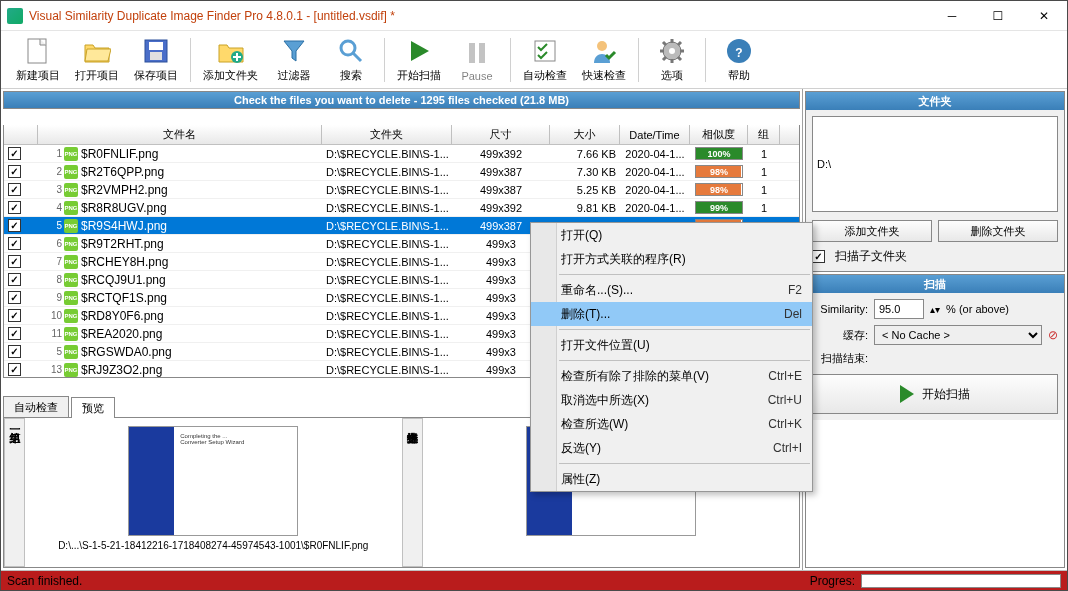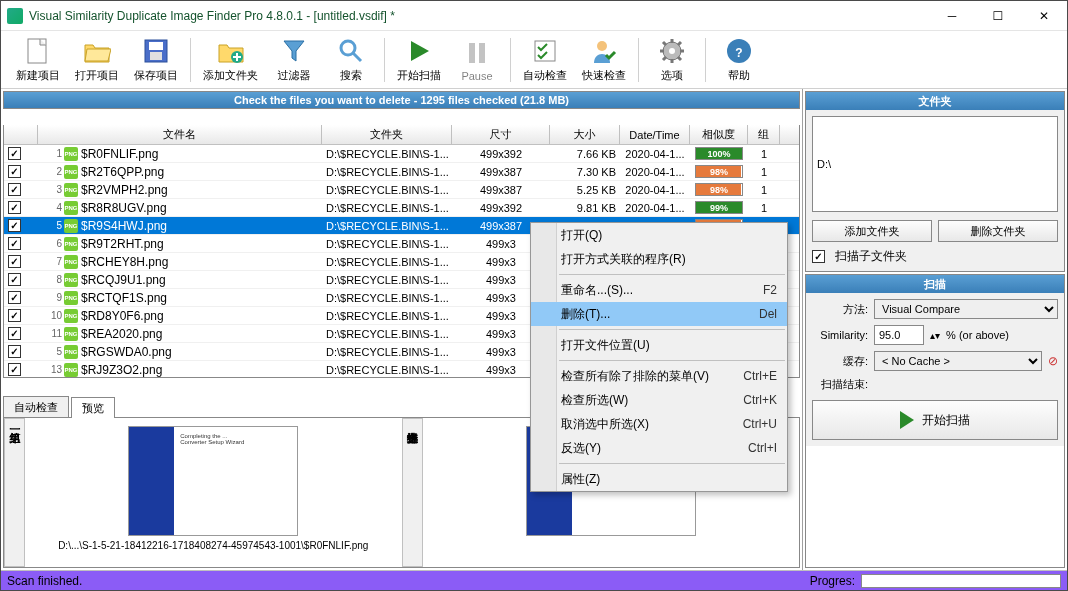--- a/index.html
+++ b/index.html
@@ -1,20 +1,20 @@
 <!DOCTYPE html>
 <html><head>
 <meta charset="utf-8">
 <style>
 *{box-sizing:border-box;margin:0;padding:0;font-family:"Microsoft YaHei","Segoe UI",Tahoma,sans-serif;font-size:12px;user-select:none}
 body{background:#f0f0f0;overflow:hidden}
 .window{width:1068px;height:591px;background:#fff;border:1px solid #4a4a4a;display:flex;flex-direction:column}
 .titlebar{height:30px;background:#fff;display:flex;align-items:center;border-bottom:1px solid #e5e5e5}
 .titlebar .app-icon{width:16px;height:16px;margin:0 6px;background:linear-gradient(135deg,#2a8,#1a6);border-radius:2px}
-.titlebar .title{flex:1;color:#14532d}
+.titlebar .title{flex:1;color:#c2410c}
 .winbtns{display:flex;height:100%}
 .winbtn{width:46px;height:100%;display:flex;align-items:center;justify-content:center;font-family:Arial}
 .menubar{height:22px;display:flex;align-items:center;padding:0 4px;border-bottom:1px solid #e5e5e5}
 .menubar span{padding:2px 8px}
 .toolbar{height:58px;display:flex;align-items:center;padding:2px 8px;border-bottom:1px solid #d0d0d0;gap:1px}
 .tbtn{display:flex;flex-direction:column;align-items:center;justify-content:center;padding:2px 6px;min-width:56px;height:52px;border:1px solid transparent;border-radius:3px}
 .tbtn .ico{width:30px;height:30px;margin-bottom:2px;display:flex;align-items:center;justify-content:center}
 .tbtn .lbl{font-size:11px;color:#000;white-space:nowrap}
 .tsep{width:1px;height:44px;background:#d0d0d0;margin:0 4px}
 .body{flex:1;display:flex;min-height:0}
@@ -39,36 +39,36 @@
 .simbar .fill{position:absolute;left:0;top:0;bottom:0}
 .simbar .txt{position:absolute;inset:0;display:flex;align-items:center;justify-content:center;font-size:9px;color:#fff;font-weight:bold}
 .tabs{height:22px;display:flex;border-bottom:1px solid #888;margin:2px 2px 0}
 .tab{padding:3px 10px;border:1px solid #888;border-bottom:none;background:#f0f0f0;margin-right:2px;font-size:11px}
 .tab.act{background:#fff;position:relative;top:1px}
 .preview{height:150px;border:1px solid #888;border-top:none;margin:0 2px 2px;display:flex;position:relative;background:#fff}
 .pv-pane{flex:1;display:flex;flex-direction:column;align-items:center;padding:4px;position:relative}
 .pv-vlabel{writing-mode:vertical-rl;text-orientation:upright;font-size:11px;font-weight:bold;padding:4px 2px;background:#f0f0f0;border:1px solid #c0c0c0}
 .pv-thumb{width:170px;height:110px;border:1px solid #999;background:#fff;margin:4px 0}
 .pv-path{font-size:10px;color:#000;max-width:100%;overflow:hidden;white-space:nowrap;text-overflow:ellipsis}
-.statusbar{height:20px;border-top:1px solid #c0c0c0;display:flex;align-items:center;padding:0 6px;background:#8b5cf6;font-size:11px}
+.statusbar{height:20px;border-top:1px solid #c0c0c0;display:flex;align-items:center;padding:0 6px;background:#b91c1c;font-size:11px}
 .statusbar .s-left{flex:1}
 .panel{border:1px solid #888}
 .panel-h{height:18px;background:linear-gradient(#5a9fd4,#3a7fb8);color:#fff;font-weight:bold;font-size:11px;display:flex;align-items:center;justify-content:center}
 .panel-b{padding:6px;background:#f0f0f0}
 .panel input[type=text]{width:100%;height:20px;border:1px solid #888;padding:0 4px;font-size:11px}
 .btn{height:22px;border:1px solid #888;background:linear-gradient(#fdfdfd,#e8e8e8);padding:0 10px;font-size:11px;display:inline-flex;align-items:center;justify-content:center}
 .btn-row{display:flex;gap:6px;margin-top:8px}
 .btn-row .btn{flex:1}
 .chkrow{display:flex;align-items:center;margin-top:6px;gap:4px}
 .form-row{display:flex;align-items:center;margin-bottom:6px;gap:6px}
 .form-row label{width:56px;font-size:11px;text-align:right}
 .form-row select,.form-row input{flex:1;height:20px;border:1px solid #888;font-size:11px;padding:0 3px}
 .scan-btn{width:100%;height:40px;border:1px solid #888;background:linear-gradient(#fdfdfd,#e8e8e8);display:flex;align-items:center;justify-content:center;gap:8px;margin-top:8px}
 .scan-btn .tri{width:0;height:0;border-left:14px solid #2a8a2a;border-top:9px solid transparent;border-bottom:9px solid transparent}
-.ctx-menu{position:absolute;left:530px;top:222px;width:258px;background:#f0f0f0;border:1px solid #979797;box-shadow:3px 3px 6px rgba(0,0,0,.25);z-index:100}
+.ctx-menu{position:absolute;left:530px;top:222px;width:283px;background:#f0f0f0;border:1px solid #979797;box-shadow:3px 3px 6px rgba(0,0,0,.25);z-index:100}
 .ctx-item{height:24px;display:flex;align-items:center;padding:0 10px 0 30px;font-size:12px;position:relative}
 .ctx-item.hl{background:#91c9f7}
 .ctx-item .sc{margin-left:auto;color:#333}
 .ctx-sep{height:1px;background:#c0c0c0;margin:3px 2px 3px 28px}
 .ctx-strip{position:absolute;left:0;top:0;bottom:0;width:26px;background:#e8e8e8;border-right:1px solid #d0d0d0}
 .thumb-content{display:flex;height:100%}
 .thumb-side{width:45px;background:#1a3a9e}
 .thumb-main{flex:1;padding:6px;font-size:6px;color:#333}
 .prog-box{width:200px;height:14px;border:1px solid #888;background:#fff;margin-left:6px}
 </style>
@@ -515,24 +515,20 @@
      <div class="chkrow">
       <div class="chk">✓</div>
       <span>扫描子文件夹</span>
      </div>
     </div>
    </div>
 
    <div class="panel" style="flex:1">
     <div class="panel-h">扫描</div>
     <div class="panel-b">
-     <div class="form-row">
-      <label>方法:</label>
-      <select><option>Visual Compare</option></select>
-     </div>
      <div class="form-row">
       <label>Similarity:</label>
       <input type="text" style="flex: 0 0 50px;" value="95.0">
       <span style="font-size:10px">▴▾</span>
       <span style="font-size:11px">% (or above)</span>
      </div>
      <div class="form-row">
       <label>缓存:</label>
       <select><option>&lt; No Cache &gt;</option></select>
       <span style="color:#c33">⊘</span>
@@ -576,28 +572,28 @@
  <div class="ctx-sep"></div>
  <div class="ctx-item">
       <span>打开文件位置(U)</span>
     </div>
  <div class="ctx-sep"></div>
  <div class="ctx-item">
       <span>检查所有除了排除的菜单(V)</span>
       <span class="sc">Ctrl+E</span>
     </div>
  <div class="ctx-item">
+      <span>取消选中所选(X)</span>
+      <span class="sc">Ctrl+U</span>
+    </div>
+ <div class="ctx-item">
       <span>检查所选(W)</span>
       <span class="sc">Ctrl+K</span>
     </div>
  <div class="ctx-item">
-      <span>取消选中所选(X)</span>
-      <span class="sc">Ctrl+U</span>
-    </div>
- <div class="ctx-item">
       <span>反选(Y)</span>
       <span class="sc">Ctrl+I</span>
     </div>
  <div class="ctx-sep"></div>
  <div class="ctx-item">
       <span>属性(Z)</span>
     </div>
 </div>
 
 </body></html>

